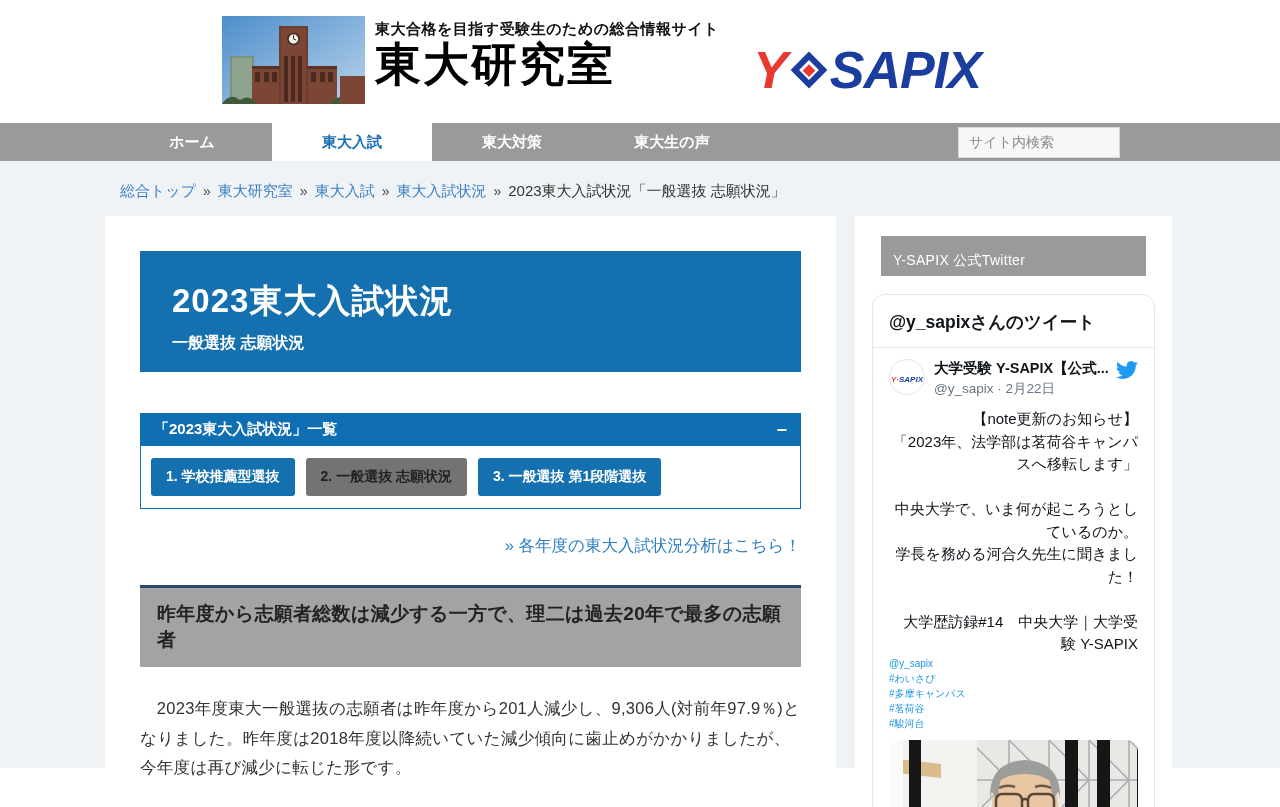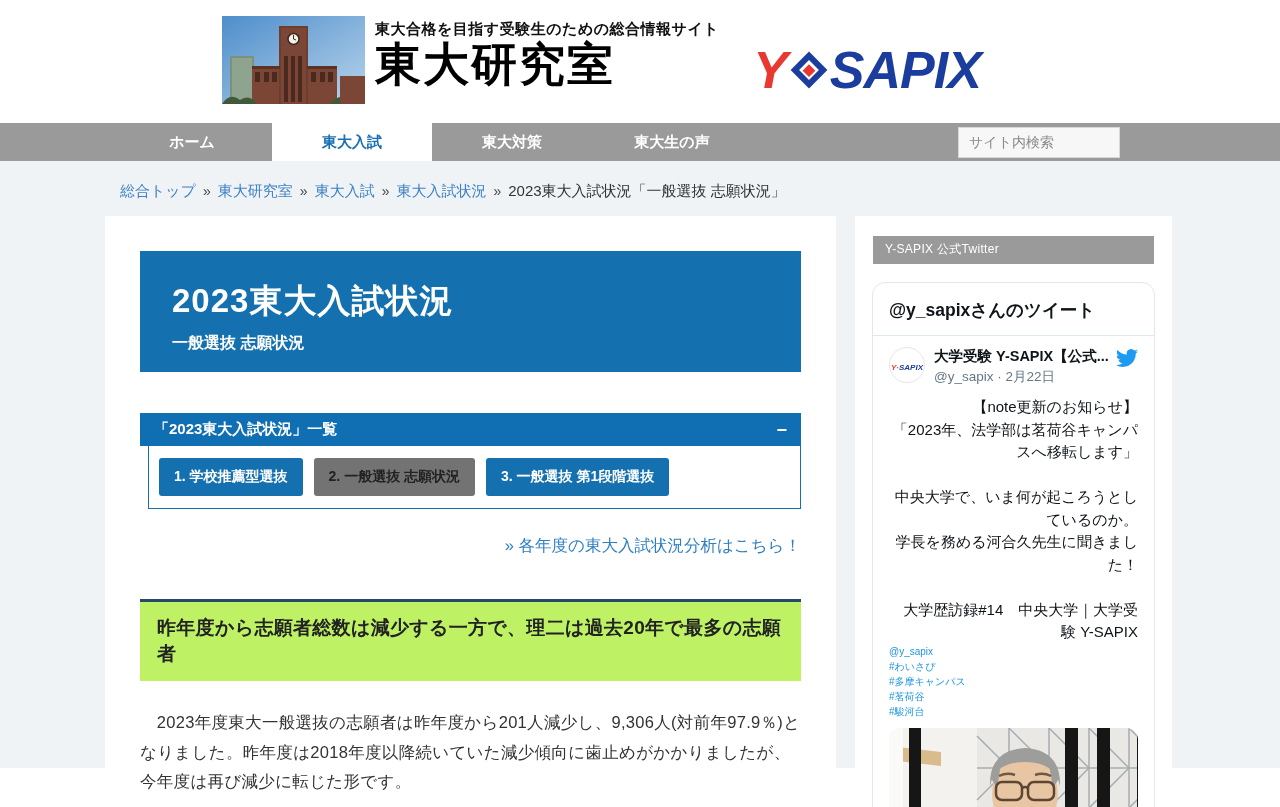--- a/index.html
+++ b/index.html
@@ -46,37 +46,37 @@
 
   
   .banner { background:#1470ae; height:121px; padding:28px 30px 0 32px; }
   .banner-title { color:#fff; font-size:33px; font-weight:bold; letter-spacing:1px; }
   .banner-sub { color:#fff; font-size:16px; font-weight:bold; margin-top:9px; }
 
   .toc { margin-top:41px; }
   .toc-header { background:#0f6fb2; height:33px; display:flex; align-items:center;
     padding:0 14px; color:#fff; font-size:15px; font-weight:bold; }
   .toc-toggle { margin-left:auto; color:#fff; font-size:18px; font-weight:bold; cursor:pointer; line-height:1; }
-  .toc-body { border:1px solid #1470ae; border-top:none; background:#fff; padding:12px 10px; display:flex; gap:11px;margin-left:8px; }
+  .toc-body { border:1px solid #1470ae; border-top:none; background:#fff; padding:12px 10px; display:flex; gap:11px; }
   .toc-btn { display:inline-block; font-size:14px; font-weight:bold; padding:10px 15px;
     border-radius:3px; text-decoration:none; cursor:pointer; }
   .toc-btn.blue { background:#1470ae; color:#fff; }
   .toc-btn.gray { background:#737373; color:#222; cursor:default; }
 
   .analysis-link-row { text-align:right; margin-top:26px; }
   .analysis-link-row a { color:#2e7fc2; font-size:16.5px; text-decoration:none; cursor:pointer; }
 
-  .section-heading { margin-top:42px; background:#bef264; border-top:3px solid #27486b;
+  .section-heading { margin-top:28px; background:#a3a3a3; border-top:3px solid #27486b;
     padding:13px 17px 14px; font-size:19px; font-weight:bold; color:#222; letter-spacing:.3px; }
 
   .body-paragraph { margin-top:27px; font-size:16.5px; line-height:1.8; color:#333; letter-spacing:.3px; }
 
   
-  .sb-header { margin:20px 18px 0; background:#9a9a9a; color:#fff; font-size:12px;
-    padding:5px 12px 6px; letter-spacing:.3px; }
+  .sb-header { margin:20px 26px 0; background:#9a9a9a; color:#fff; font-size:14px;
+    padding:16px 12px 6px; letter-spacing:.3px; }
   .tw-card { margin:18px 17px 0; border:1px solid #e1e8ed; border-radius:13px; overflow:hidden; background:#fff; }
   .tw-title { padding:15px 16px 13px; font-size:17.5px; font-weight:bold; color:#0f1419;
     border-bottom:1px solid #e1e8ed; }
   .tweet { padding:11px 16px 0; }
   .tweet-head { display:flex; align-items:flex-start; }
   .tw-avatar { width:36px; height:36px; border-radius:50%; border:1px solid #e6e6e6; background:#fff;
     display:flex; align-items:center; justify-content:center; flex:0 0 auto; overflow:hidden; }
   .tw-avatar .a-y { color:#e8382f; font-weight:bold; font-style:italic; font-size:8px; }
   .tw-avatar .a-s { color:#1b3d9e; font-weight:bold; font-style:italic; font-size:8px; }
   .tw-names { margin-left:9px; min-width:0; }

